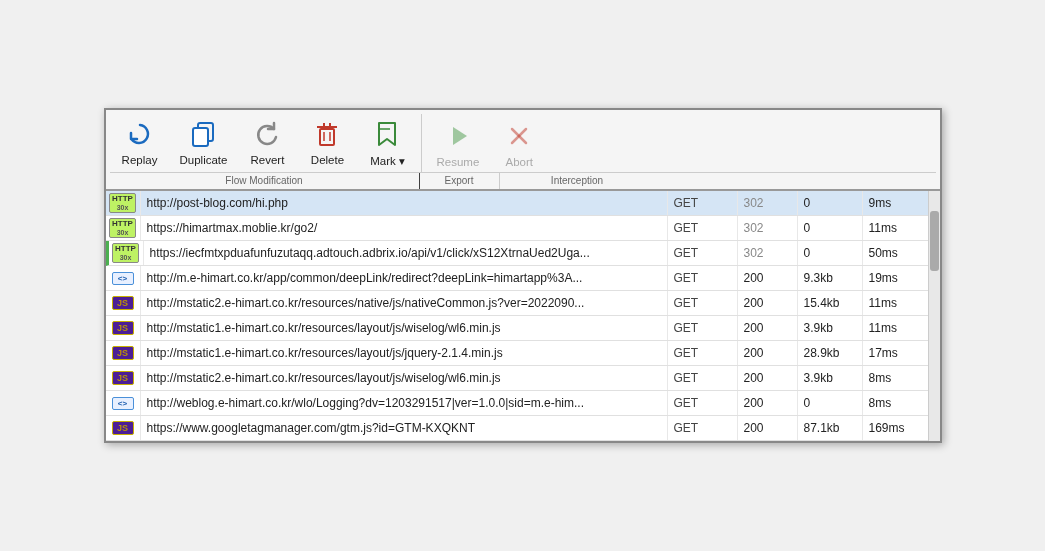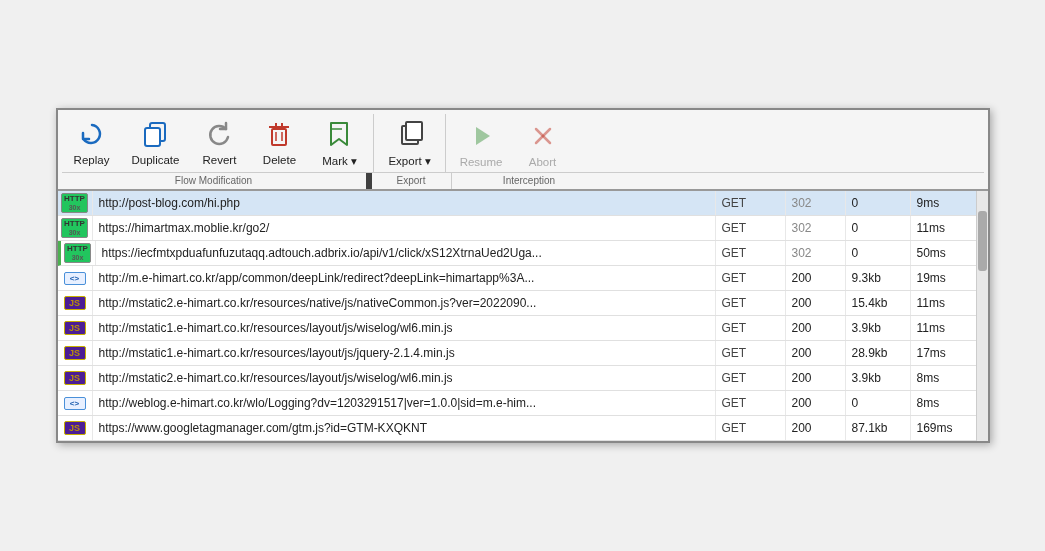--- a/index.html
+++ b/index.html
@@ -6,21 +6,21 @@
     body {
       font-family: 'Segoe UI', Arial, sans-serif;
       font-size: 12px;
       background: #f0f0f0;
       display: flex;
       justify-content: center;
       align-items: center;
       min-height: 100vh;
     }
     .window {
-      width: 934px;
+      width: 838px;
       border: 2px solid #888;
       background: #fff;
       box-shadow: 2px 2px 8px rgba(0,0,0,0.3);
     }
     .toolbar-btn {
       display: flex;
       flex-direction: column;
       align-items: center;
       justify-content: flex-start;
       padding: 4px 10px;
@@ -82,21 +82,21 @@
       align-items: center;
       justify-content: space-between;
       border: 1px solid #888;
       border-radius: 2px;
       font-size: 7px;
       font-weight: bold;
       line-height: 1.1;
       padding: 1px 2px;
       min-width: 24px;
       color: #333;
-      background: #22c55e;
+      background: #bef264;
     }
     .http-badge .top { font-size: 8px; }
     .http-badge .bot { font-size: 7px; color: #555; }
     .js-badge {
       display: inline-flex;
       align-items: center;
       justify-content: center;
       border: 1px solid #c8b000;
       background: #4c1d95;
       border-radius: 2px;
@@ -203,31 +203,20 @@
           <div class="icon">
             <svg width="30" height="30" viewBox="0 0 30 30">
               <path d="M7 4 L7 26 L15 20 L23 26 L23 4 Z" fill="none" stroke="#3a8a3a" stroke-width="2" stroke-linejoin="round"></path>
               <line x1="7" y1="10" x2="18" y2="10" stroke="#3a8a3a" stroke-width="1.5"></line>
             </svg>
           </div>
           <span class="label">Mark ▾</span>
         </button>
       </div>
 
-      <div style="display:flex; border-right:1px solid #ccc; padding: 0 4px;">
-        <button class="toolbar-btn">
-          <div class="icon">
-            <svg width="30" height="30" viewBox="0 0 30 30">
-              <rect x="7" y="7" width="16" height="18" rx="1" fill="none" stroke="#444" stroke-width="2"></rect>
-              <rect x="11" y="3" width="16" height="18" rx="1" fill="white" stroke="#444" stroke-width="2"></rect>
-            </svg>
-          </div>
-          <span class="label">Export ▾</span>
-        </button>
-      </div>
 
       <div style="display:flex; padding-left:4px;">
         <button class="toolbar-btn" style="color:#888;">
           <div class="icon">
             <svg width="30" height="30" viewBox="0 0 30 30">
               <polygon points="10,6 24,15 10,24" fill="#4a9a4a" opacity="0.5"></polygon>
             </svg>
           </div>
           <span class="label" style="color:#aaa;">Resume</span>
         </button>
@@ -237,21 +226,21 @@
               <line x1="8" y1="8" x2="22" y2="22" stroke="#c0392b" stroke-width="2.5" stroke-linecap="round" opacity="0.5"></line>
               <line x1="22" y1="8" x2="8" y2="22" stroke="#c0392b" stroke-width="2.5" stroke-linecap="round" opacity="0.5"></line>
             </svg>
           </div>
           <span class="label" style="color:#aaa;">Abort</span>
         </button>
       </div>
     </div>
 
     <div style="display:flex; border-top:1px solid #ccc; margin:0 4px;">
-      <div style="display:flex; justify-content:center; width:310px; border-right:6px solid #404040;">
+      <div style="display:flex; justify-content:center; width:310px; border-right:1px solid #404040;">
         <span style="font-size:10px; color:#666; padding:2px 0 3px;">Flow Modification</span>
       </div>
       <div style="display:flex; justify-content:center; width:80px; border-right:1px solid #ccc;">
         <span style="font-size:10px; color:#666; padding:2px 0 3px;">Export</span>
       </div>
       <div style="display:flex; justify-content:center; width:155px;">
         <span style="font-size:10px; color:#666; padding:2px 0 3px;">Interception</span>
       </div>
     </div>
   </div>

